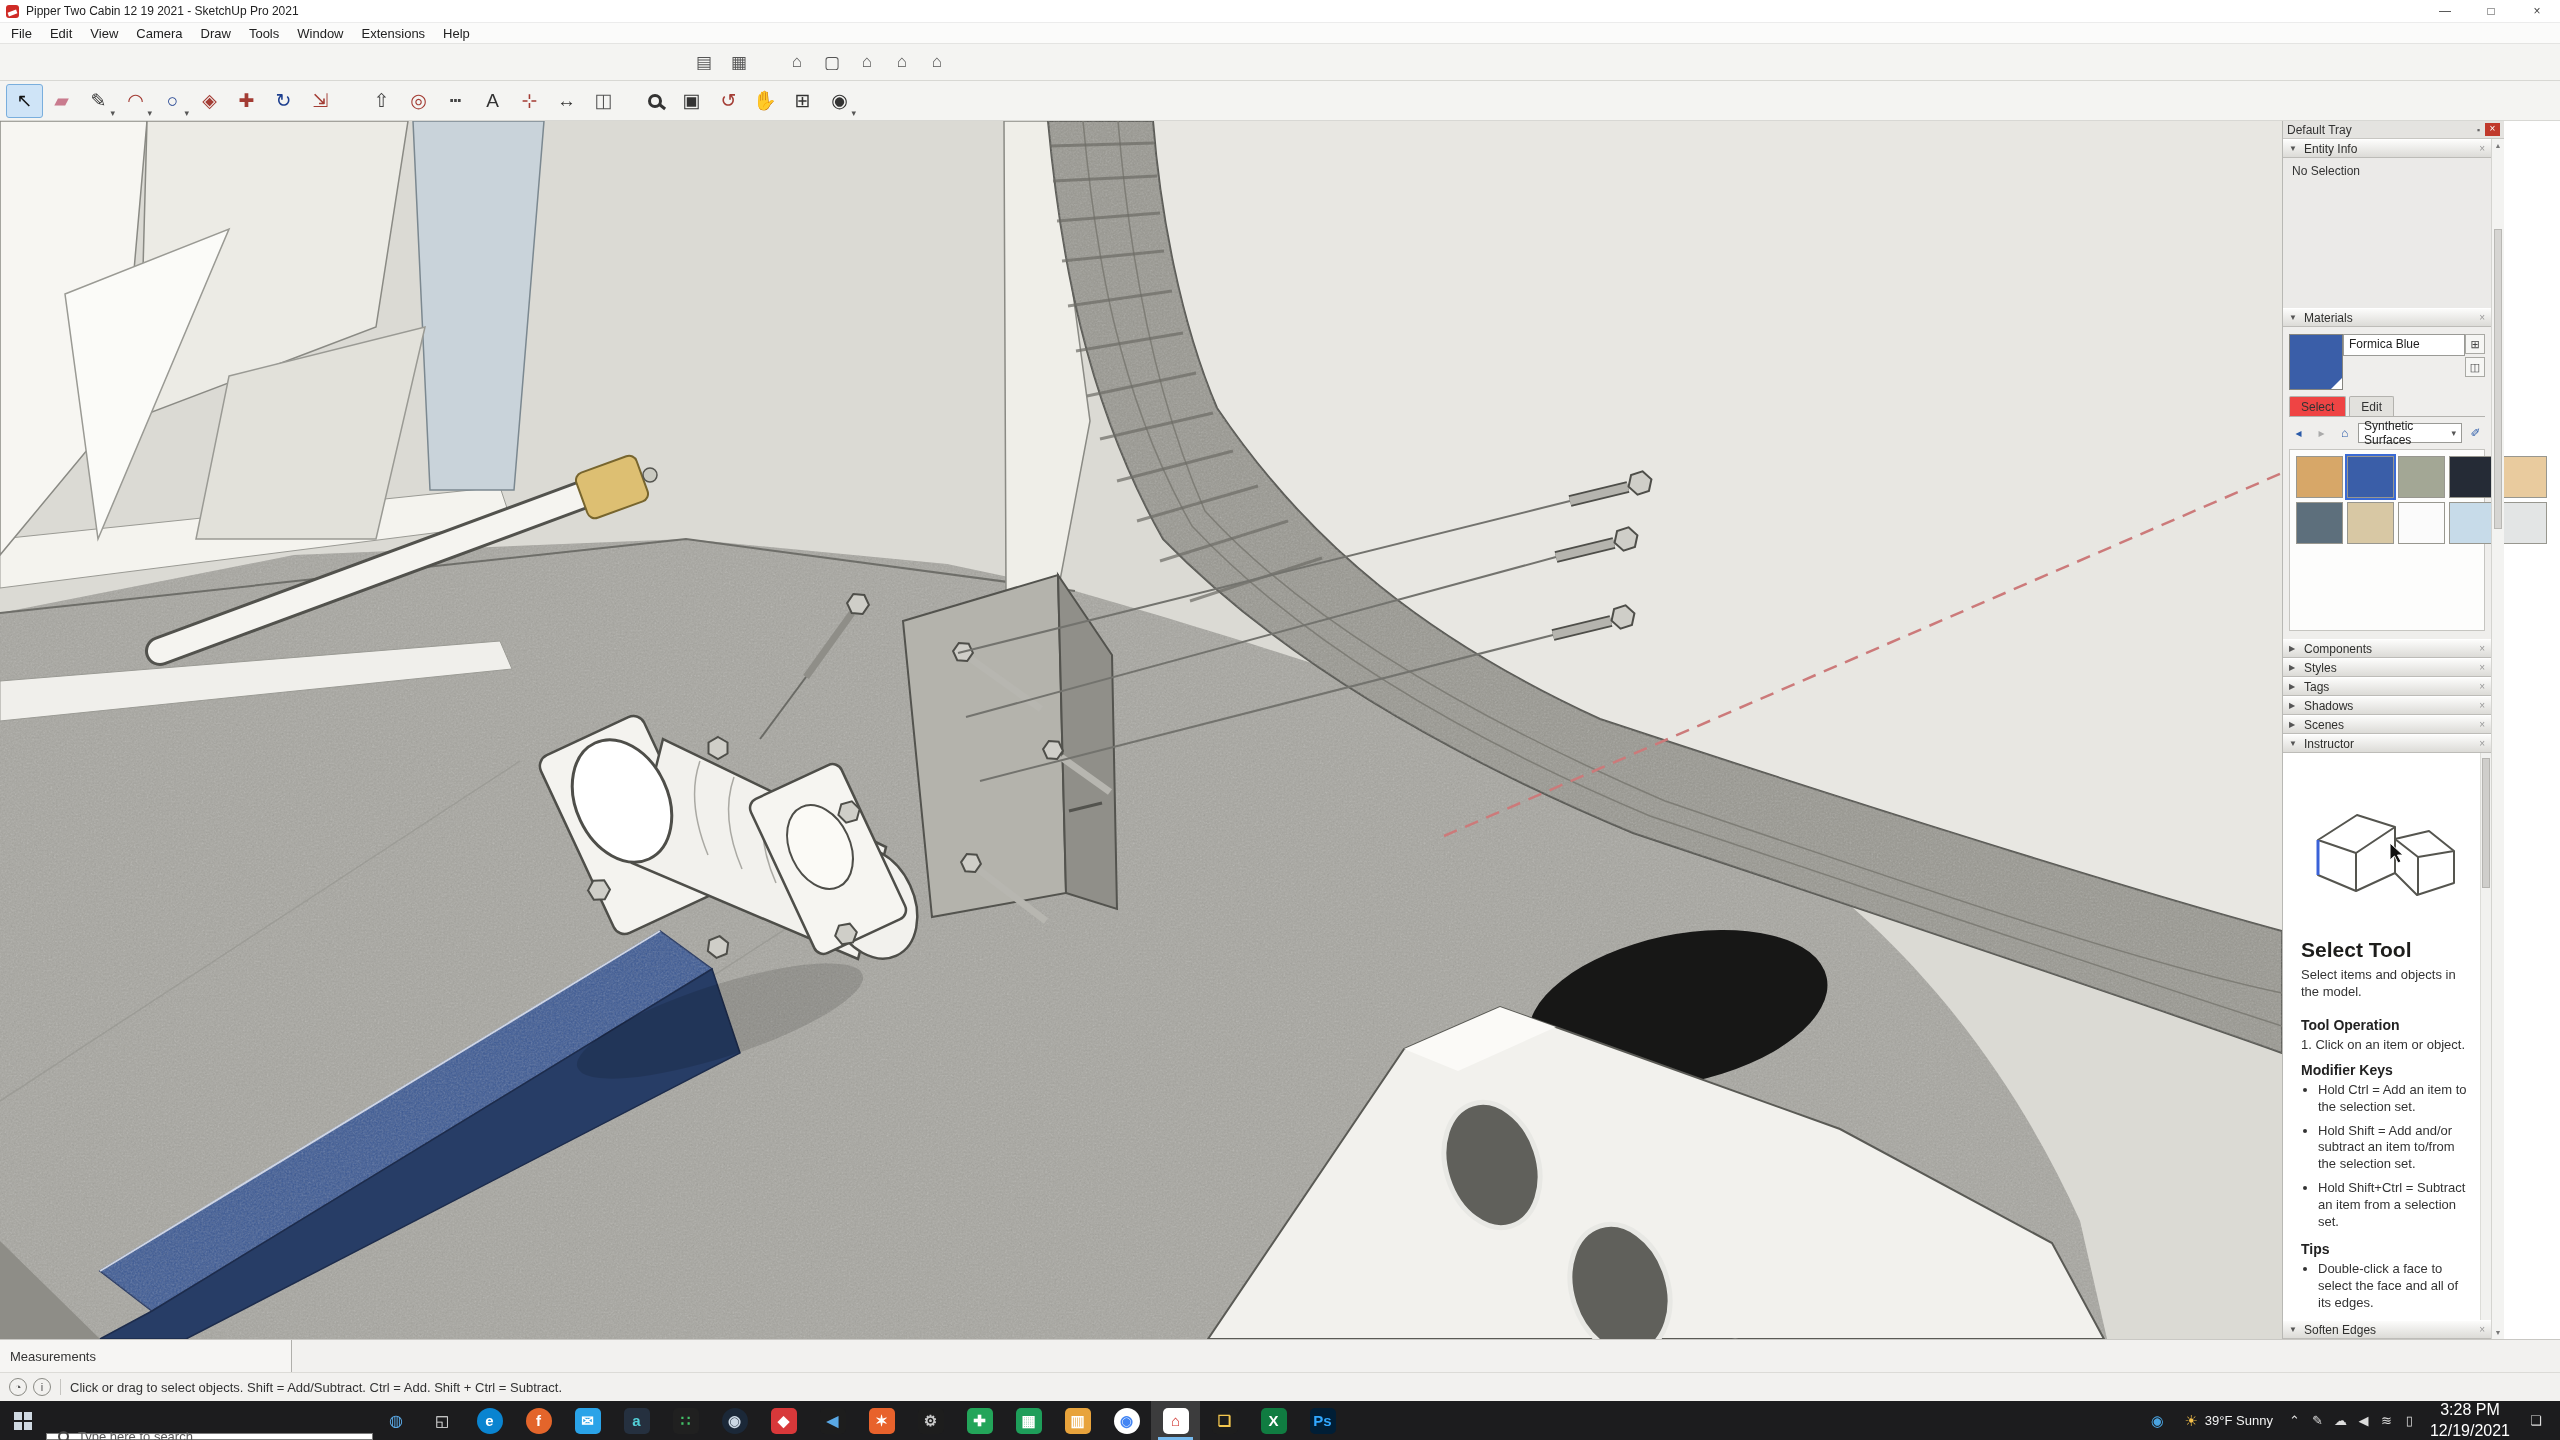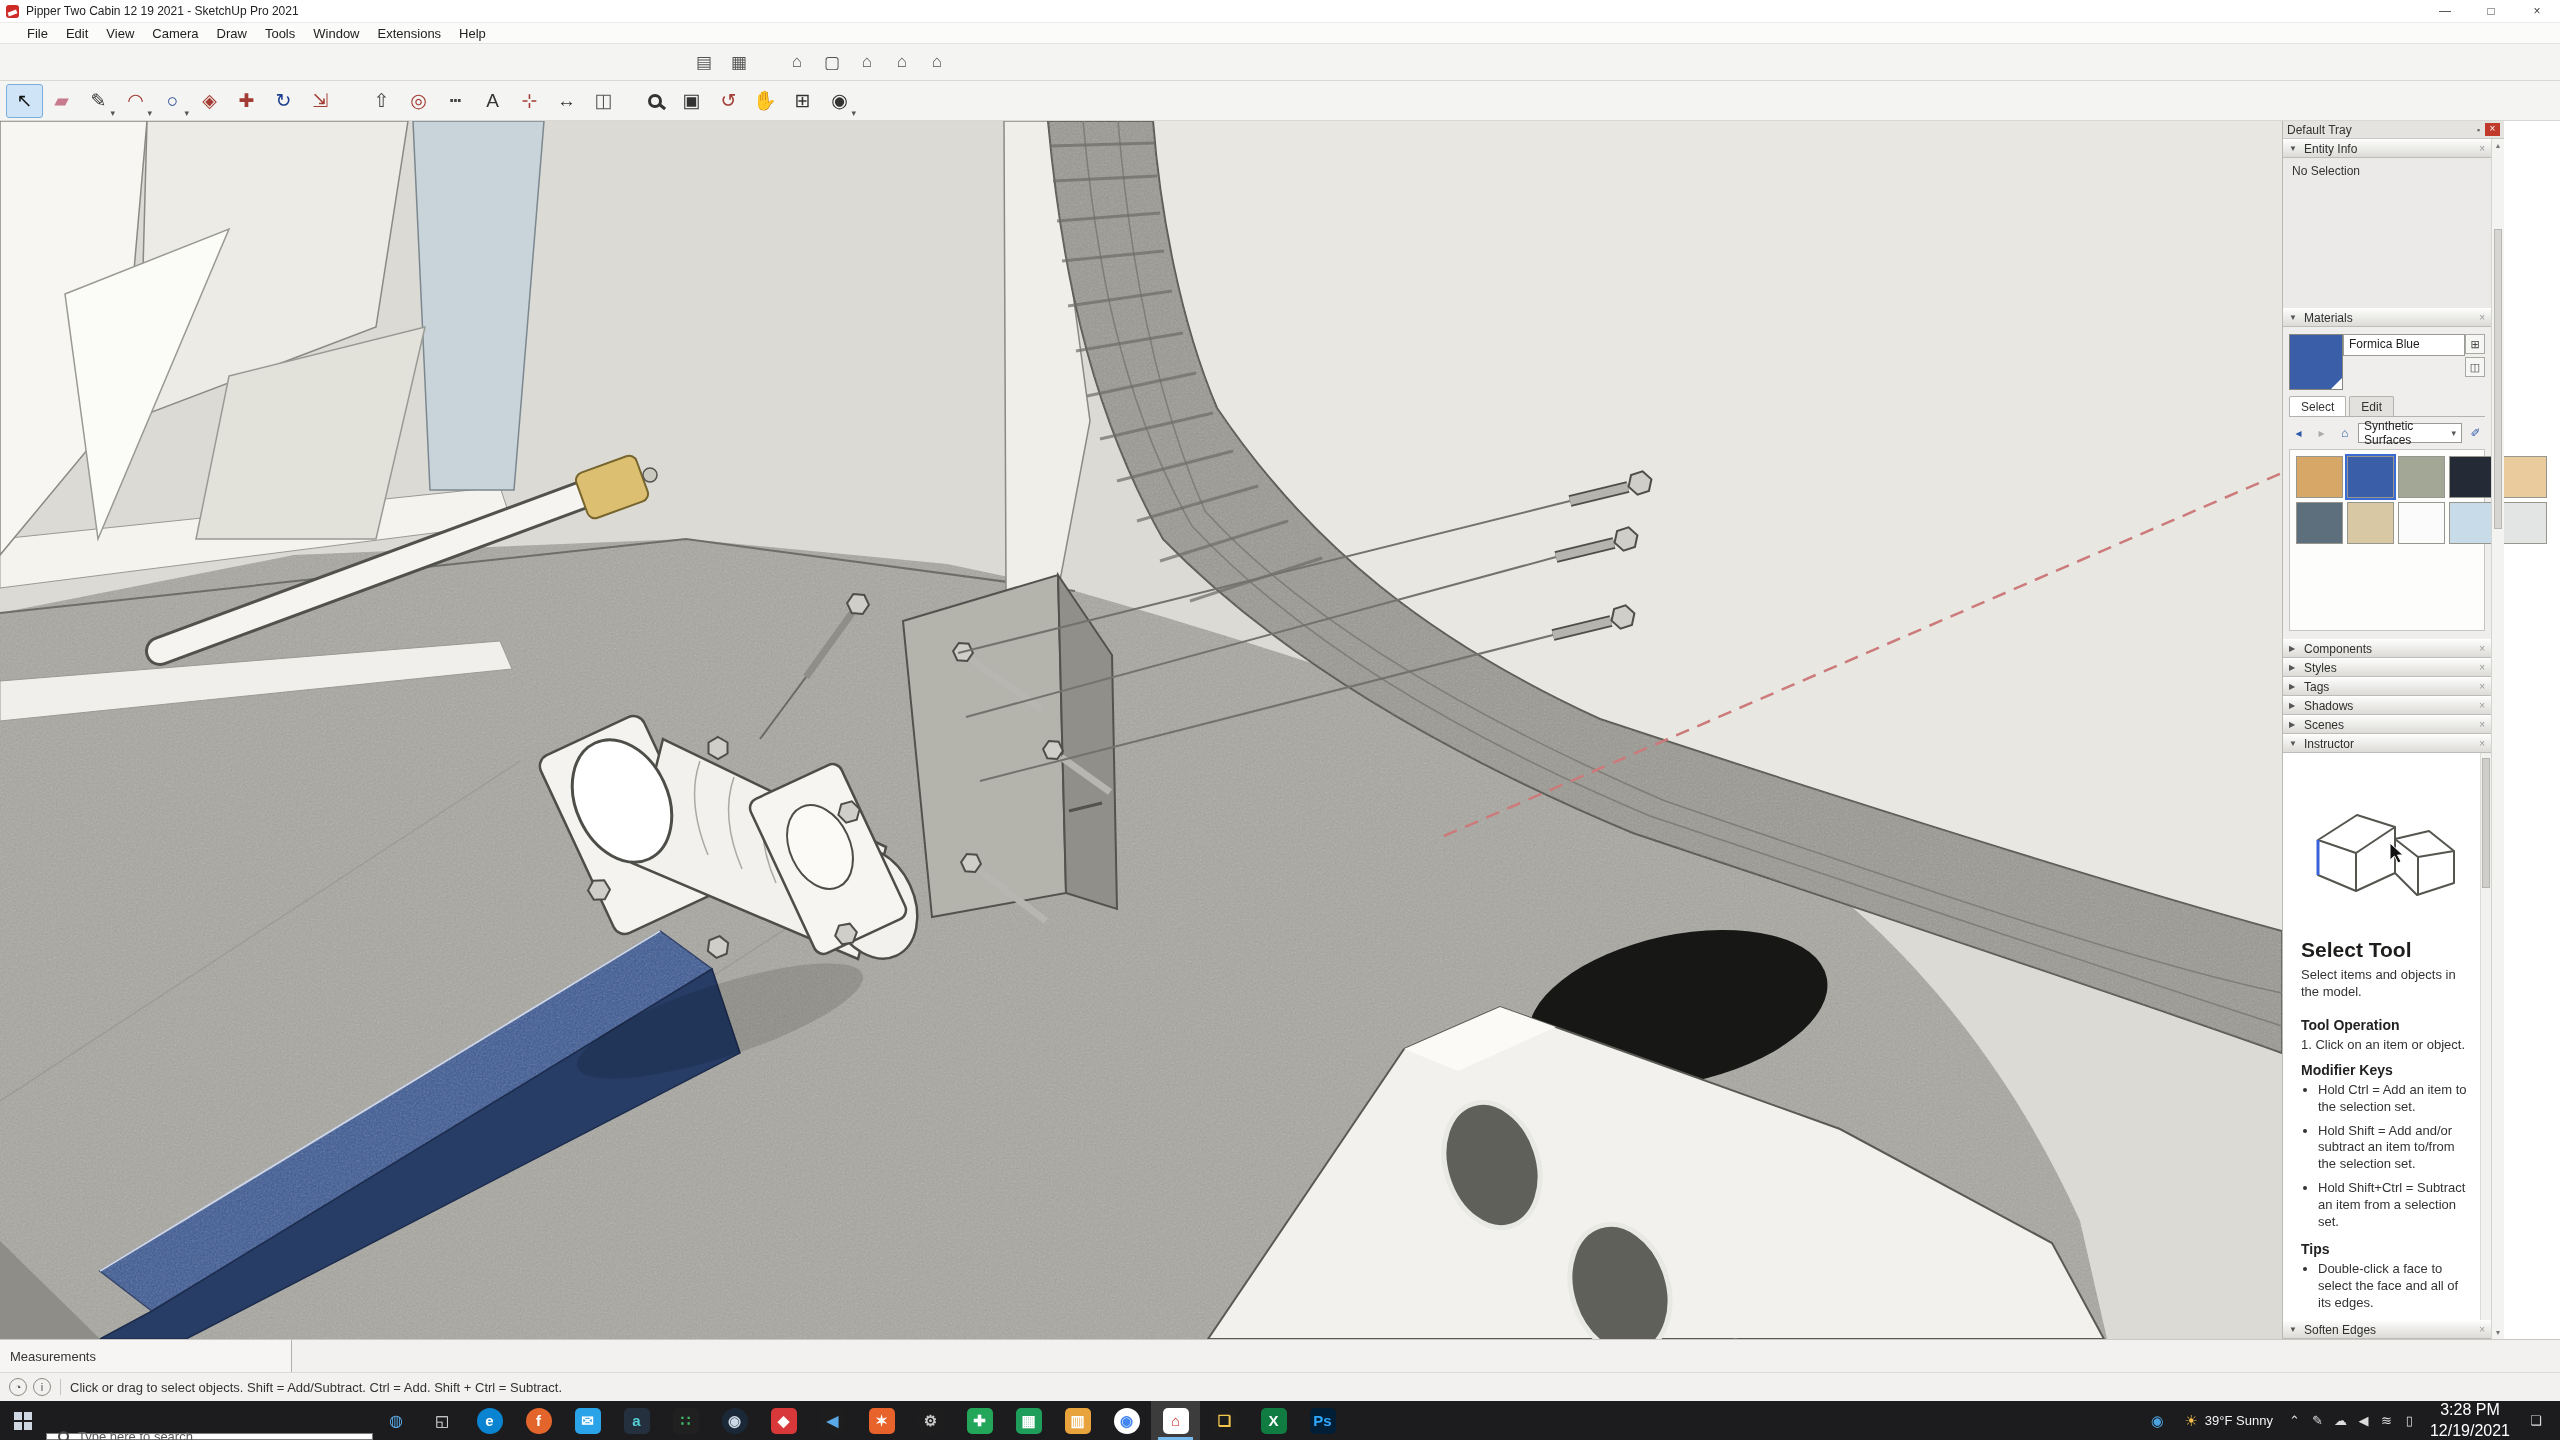--- a/index.html
+++ b/index.html
@@ -7,21 +7,21 @@
   body { font-family:"Liberation Sans", sans-serif; font-size:13px; color:#222; background:#fff; }
 
   
   #titlebar { height:23px; background:#ffffff; display:flex; align-items:center; padding-left:6px; border-bottom:1px solid #ececec; }
   .app-logo { width:13px; height:13px; background:#cf2b26; border-radius:3px; margin-right:7px; position:relative; }
   .app-logo::after { content:""; position:absolute; left:2px; top:6px; width:9px; height:4px; background:#fff; transform:rotate(-20deg); }
   #title-text { font-size:12px; color:#222; }
   .win-controls { margin-left:auto; display:flex; height:100%; }
   .winbtn { width:46px; height:100%; display:flex; align-items:center; justify-content:center; font-size:12px; color:#444; }
 
-  #menubar { height:21px; background:#fbfbfa; display:flex; align-items:center; padding-left:18px; border-bottom:1px solid #e4e4e2; }
+  #menubar { height:21px; background:#fbfbfa; display:flex; align-items:center; padding-left:2px; border-bottom:1px solid #e4e4e2; }
   .menu-item { padding:2px 9px; font-size:13px; color:#222; }
 
   .toolbar { background:#f4f4f2; border-bottom:1px solid #d8d8d4; display:flex; align-items:center; }
   #toolbar-views { height:37px; padding-left:688px; }
   #toolbar-tools { height:40px; padding-left:6px; }
   .vbtn { width:32px; height:28px; display:flex; align-items:center; justify-content:center; font-size:17px; color:#555; border:1px solid transparent; border-radius:3px; }
   .tbtn { width:37px; height:34px; display:flex; align-items:center; justify-content:center; font-size:19px; color:#333; border:1px solid transparent; border-radius:3px; position:relative; }
   .tbtn.active { background:#cfe4f7; border-color:#79aedd; }
   .tglyph { line-height:1; }
   .caret { position:absolute; right:1px; bottom:-1px; font-size:9px; color:#555; }
@@ -47,21 +47,21 @@
 
   .mat-body { flex:0 0 312px; background:#efeeec; display:flex; flex-direction:column; }
   .preview-row { display:flex; padding:7px 6px 3px; }
   .mat-preview { width:54px; height:56px; border:1px solid #85857f; position:relative; flex:0 0 54px; }
   .mat-preview::after { content:""; position:absolute; right:0; bottom:0; border-style:solid; border-width:0 0 11px 11px; border-color:transparent transparent #fff transparent; }
   .mat-name-input { flex:1; height:22px; border:1px solid #9a9a96; background:#fff; font-size:12px; padding:2px 5px; align-self:flex-start; overflow:hidden; white-space:nowrap; }
   .mat-side { display:flex; flex-direction:column; gap:3px; }
   .small-btn { width:20px; height:20px; border:1px solid #a9a9a4; background:#f6f6f4; font-size:11px; display:flex; align-items:center; justify-content:center; color:#444; }
   .tabs { display:flex; margin:3px 6px 0; border-bottom:1px solid #b3b2ae; }
   .tab { padding:3px 11px 2px; font-size:12px; border:1px solid #b3b2ae; border-bottom:none; background:#e2e1dd; margin-right:3px; border-radius:2px 2px 0 0; color:#333; }
-  .tab.active { background:#ffffff; }
+  .tab.active { background:#ef4444; }
   .nav-row { display:flex; align-items:center; gap:4px; padding:6px 6px 4px; }
   .nav-btn { width:19px; height:19px; border:1px solid transparent; display:flex; align-items:center; justify-content:center; font-size:12px; color:#2a5aa8; }
   .nav-btn.dim { color:#aaa; }
   .collection-select { flex:1; height:20px; border:1px solid #9a9a96; background:#fff; font-size:12px; display:flex; align-items:center; padding:0 5px; gap:4px; color:#222; }
   .collection-select .dd { margin-left:auto; font-size:9px; color:#555; }
   .swatch-panel { margin:2px 6px 8px; background:#fdfdfc; border:1px solid #c6c5c1; flex:1; padding:6px; }
   .swatches { display:grid; grid-template-columns:repeat(5,47px); gap:4px; }
   .swatch { height:42px; border:1px solid #98978f; }
   .swatch.selected { outline:2px solid #3a6ad4; outline-offset:0; }
 

